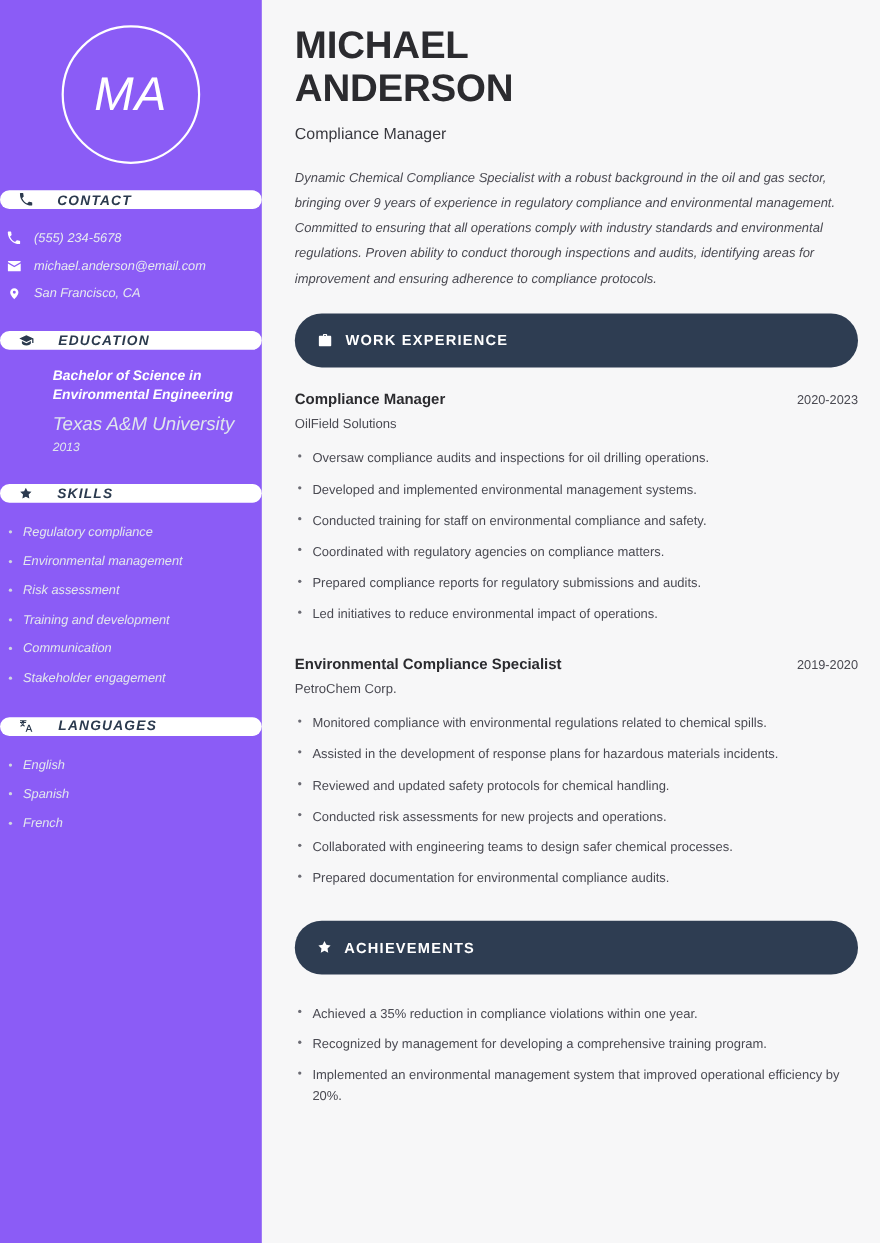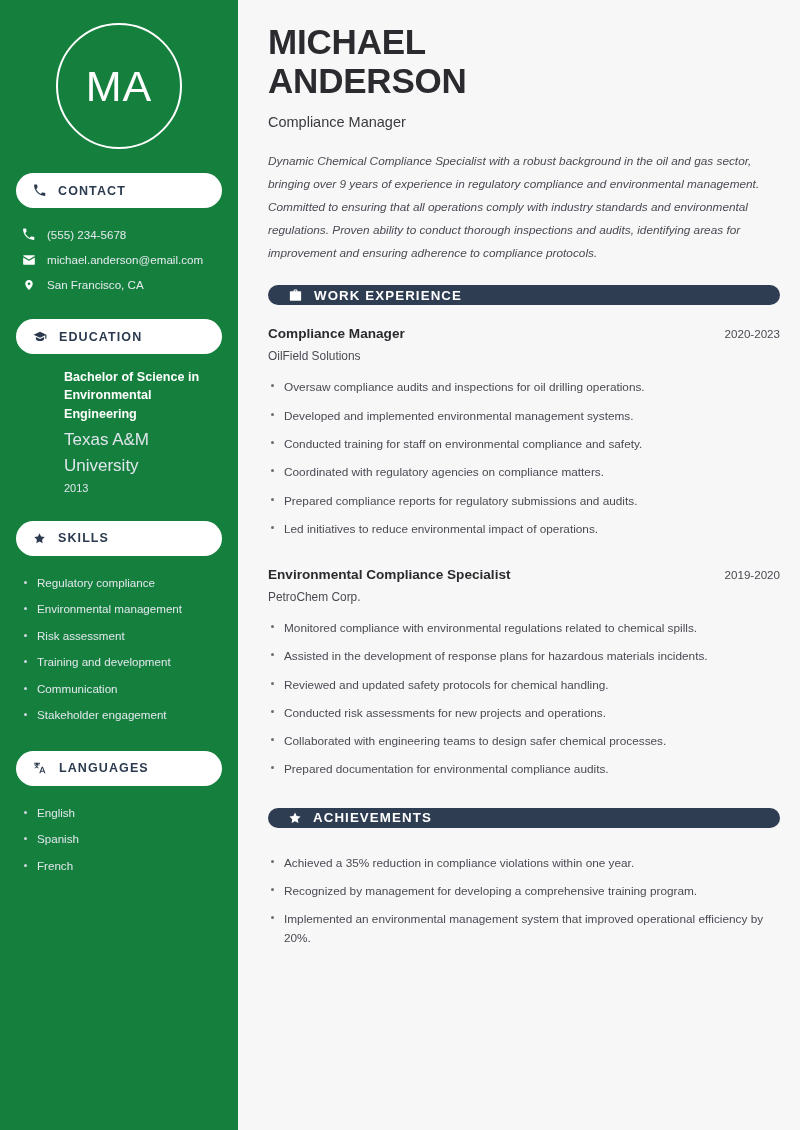--- a/index.html
+++ b/index.html
@@ -21,24 +21,25 @@
     height: 1130px;
     background: #f7f7f8;
     display: flex;
     align-items: stretch;
   }
 
   
   .sidebar {
     width: 238px;
     min-width: 238px;
-    background: #15803d;
-    padding: 0 16px;
+    background: #8b5cf6;
+    padding: 0 0;
     color: #ffffff;
     position: relative;
+    font-style: italic;
   }
 
   .avatar-wrap {
     display: flex;
     justify-content: center;
     padding-top: 23px;
     padding-bottom: 24px;
   }
   .avatar {
     width: 126px;
@@ -52,24 +53,24 @@
     font-weight: 400;
     letter-spacing: 1px;
     color: #ffffff;
     font-family: "Liberation Sans", sans-serif;
   }
 
   .pill {
     background: #ffffff;
     color: #2b3a4e;
     border-radius: 999px;
-    height: 35px;
+    height: 17px;
     display: flex;
     align-items: center;
-    gap: 12px;
+    gap: 22px;
     padding: 0 17px;
     font-size: 12.5px;
     font-weight: bold;
     letter-spacing: 1.1px;
     margin-bottom: 14px;
   }
   .pill .ic { display: flex; align-items: center; }
   .pill .ic svg { display: block; }
 
   .contact-list { margin-bottom: 22px; }
@@ -149,21 +150,21 @@
     color: #4a4a52;
     line-height: 1.95;
     margin-bottom: 20px;
     font-style: italic;
   }
 
   .section-pill {
     background: #2e3d52;
     color: #ffffff;
     border-radius: 999px;
-    height: 20px;
+    height: 49px;
     display: flex;
     align-items: center;
     gap: 11px;
     padding: 0 20px;
     font-size: 13.3px;
     font-weight: bold;
     letter-spacing: 1.1px;
     margin-bottom: 21px;
   }
   .section-pill .ic { display: flex; align-items: center; }

